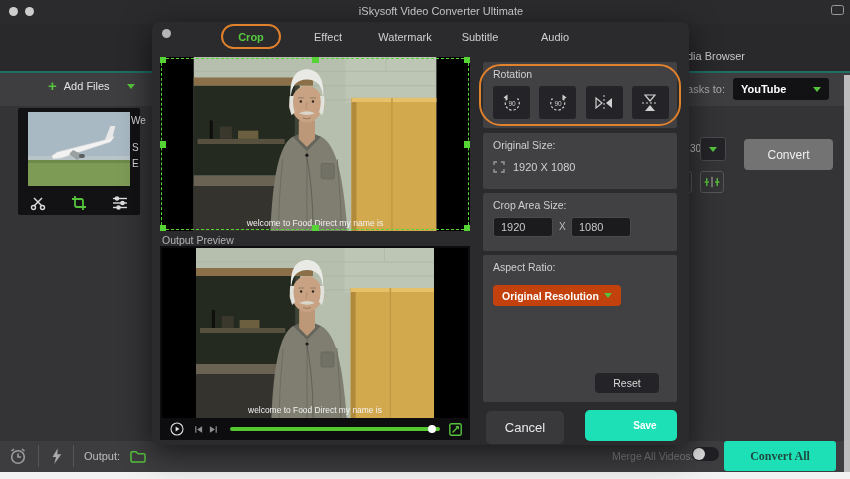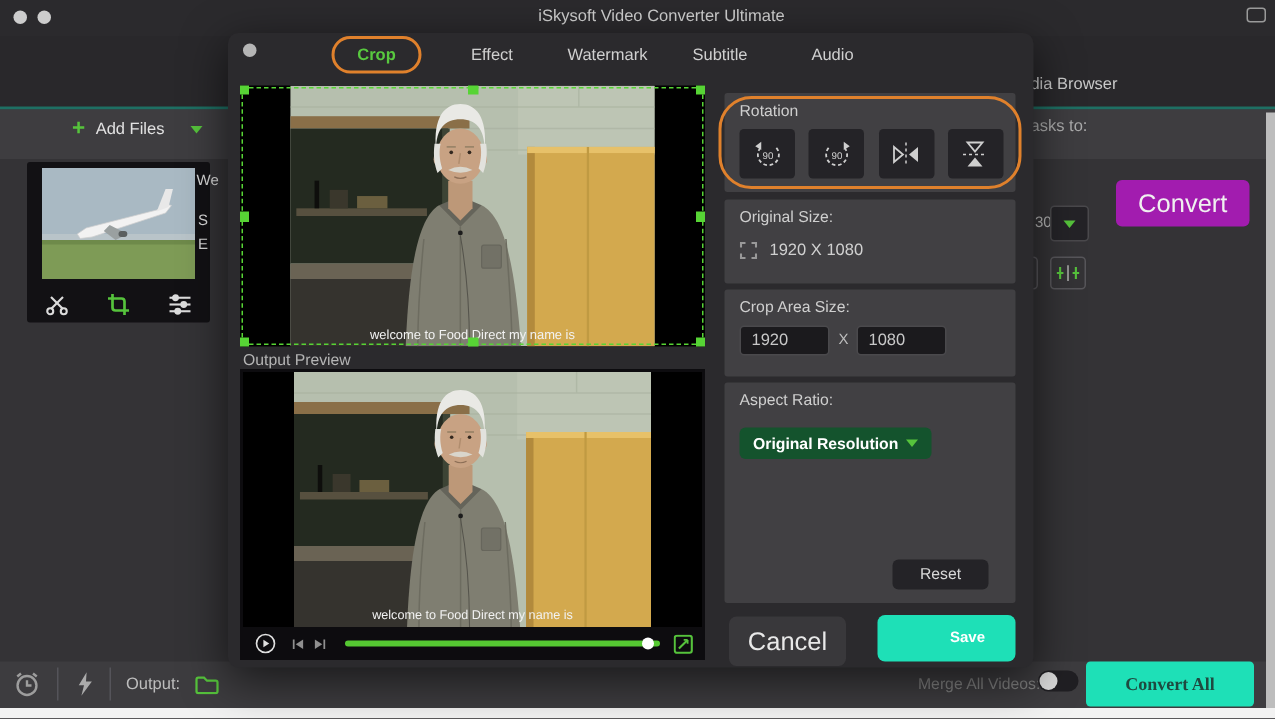--- a/index.html
+++ b/index.html
@@ -44,22 +44,22 @@
     font-size:11px; font-weight:bold; }
   
   .clipcard{ position:absolute; left:18px; top:108px; width:122px; height:107px; background:#121114; border-radius:2px; }
   .clipimg{ position:absolute; left:10px; top:4px; width:102px; height:74px; background:#000; }
   .clipicons{ position:absolute; left:0; bottom:4px; width:100%; display:flex; justify-content:space-around; align-items:center; }
   .frag{ position:absolute; color:#d8d8d8; font-size:10px; }
   
   .res-frag{ position:absolute; left:690px; top:143px; color:#b9b9b9; font-size:10px; }
   .mini-dd{ position:absolute; left:700px; top:137px; width:26px; height:24px; background:#242327;
     border:1px solid #4a494c; border-radius:3px; display:flex; align-items:center; justify-content:center; }
-  .convert-btn{ position:absolute; left:744px; top:120px; width:89px; height:31px; background:#a21caf;
-    border-radius:4px; color:#f0f0f0; font-size:17px; display:flex; align-items:center; justify-content:center; }
+  .convert-btn{ position:absolute; left:744px; top:139px; width:89px; height:31px; background:#737373;
+    border-radius:4px; color:#f0f0f0; font-size:12px; display:flex; align-items:center; justify-content:center; }
   .fit-box{ position:absolute; left:700px; top:171px; width:24px; height:22px; background:#343336;
     border:1px solid #57565a; border-radius:3px; display:flex; align-items:center; justify-content:center; }
   .partial-box{ position:absolute; left:678px; top:171px; width:14px; height:22px; background:#343336;
     border:1px solid #57565a; border-radius:3px; }
   
   .bb-left{ position:absolute; left:8px; top:444px; display:flex; align-items:center; gap:10px; height:24px; }
   .vdiv{ width:1px; height:22px; background:#55545a; }
   .out-label{ color:#bdbdbd; font-size:11px; }
   .out-dd{ width:126px; height:22px; background:#121114; border-radius:3px; display:flex;
     align-items:center; justify-content:space-between; padding:0 8px; color:#e6e6e6; font-size:11px; }
@@ -107,27 +107,27 @@
     align-items:center; justify-content:center; }
   .rot-oval{ position:absolute; left:327px; top:42px; width:202px; height:62px; border:2.5px solid #e0812c;
     border-radius:22px; pointer-events:none; }
   .orig-row{ position:absolute; left:10px; top:28px; display:flex; align-items:center; gap:8px;
     color:#d0d0d0; font-size:11px; }
   .size-input{ position:absolute; top:24px; width:60px; height:20px; background:#1b1a1d;
     border:1px solid #4a494c; border-radius:3px; color:#c8c8c8; font-size:11px; padding:0 7px;
     font-family:"Liberation Sans", sans-serif; }
   .inp-w{ left:10px; } .inp-h{ left:88px; }
   .size-x{ position:absolute; left:76px; top:28px; color:#bdbdbd; font-size:10px; }
-  .aspect-dd{ position:absolute; left:10px; top:30px; width:128px; height:21px; background:#14532d;
+  .aspect-dd{ position:absolute; left:10px; top:30px; width:128px; height:21px; background:#c2410c;
     border-radius:4px; display:flex; align-items:center; justify-content:space-between; padding:0 9px;
     color:#fff; font-size:10.5px; font-weight:bold; }
   .reset-btn{ position:absolute; right:18px; bottom:9px; width:64px; height:20px; background:#242327;
     border-radius:4px; color:#d8d8d8; font-size:10.5px; display:flex; align-items:center; justify-content:center; }
   .cancel-btn{ position:absolute; left:334px; top:389px; width:78px; height:33px; background:#39383b;
-    border-radius:5px; color:#e8e8e8; font-size:17px; display:flex; align-items:center; justify-content:center; }
+    border-radius:5px; color:#e8e8e8; font-size:13px; display:flex; align-items:center; justify-content:center; }
   .save-btn{ position:absolute; left:433px; top:388px; width:92px; height:31px; background:#1ee0b7;
     border-radius:5px; color:#fff; font-size:10px; font-weight:bold; display:flex;
     align-items:center; justify-content:center;padding-left:28px; }
   svg{ display:block; }
 </style>
 </head>
 <body>
 
 <svg width="0" height="0" style="position:absolute">
   <defs>
@@ -205,20 +205,24 @@
     <span class="plus">+</span>
     <span>Add Files</span>
     <span class="tri-down" style="margin-left:10px"></span>
   </div>
   <div class="loaddv" style="left:254px">
     <span class="plus">+</span>
     <span>Load DV</span>
   </div>
   <div class="tasksrow">
     <span class="tasks-label">tasks to:</span>
+    <div class="yt-dd">
+      <span>YouTube</span>
+      <span class="tri-down"></span>
+    </div>
   </div>
 
   <div class="mainarea"></div>
   <div class="clipcard">
     <div class="clipimg">
       <svg width="102" height="74" viewBox="0 0 104 74" preserveAspectRatio="none">
         <rect x="0" y="0" width="104" height="48" fill="#a9b9c3"></rect>
         <rect x="0" y="44" width="104" height="6" fill="#b9c4c9"></rect>
         <rect x="0" y="48" width="104" height="26" fill="#7e9b56"></rect>
         <rect x="0" y="48" width="104" height="3" fill="#6e8a4a"></rect>

